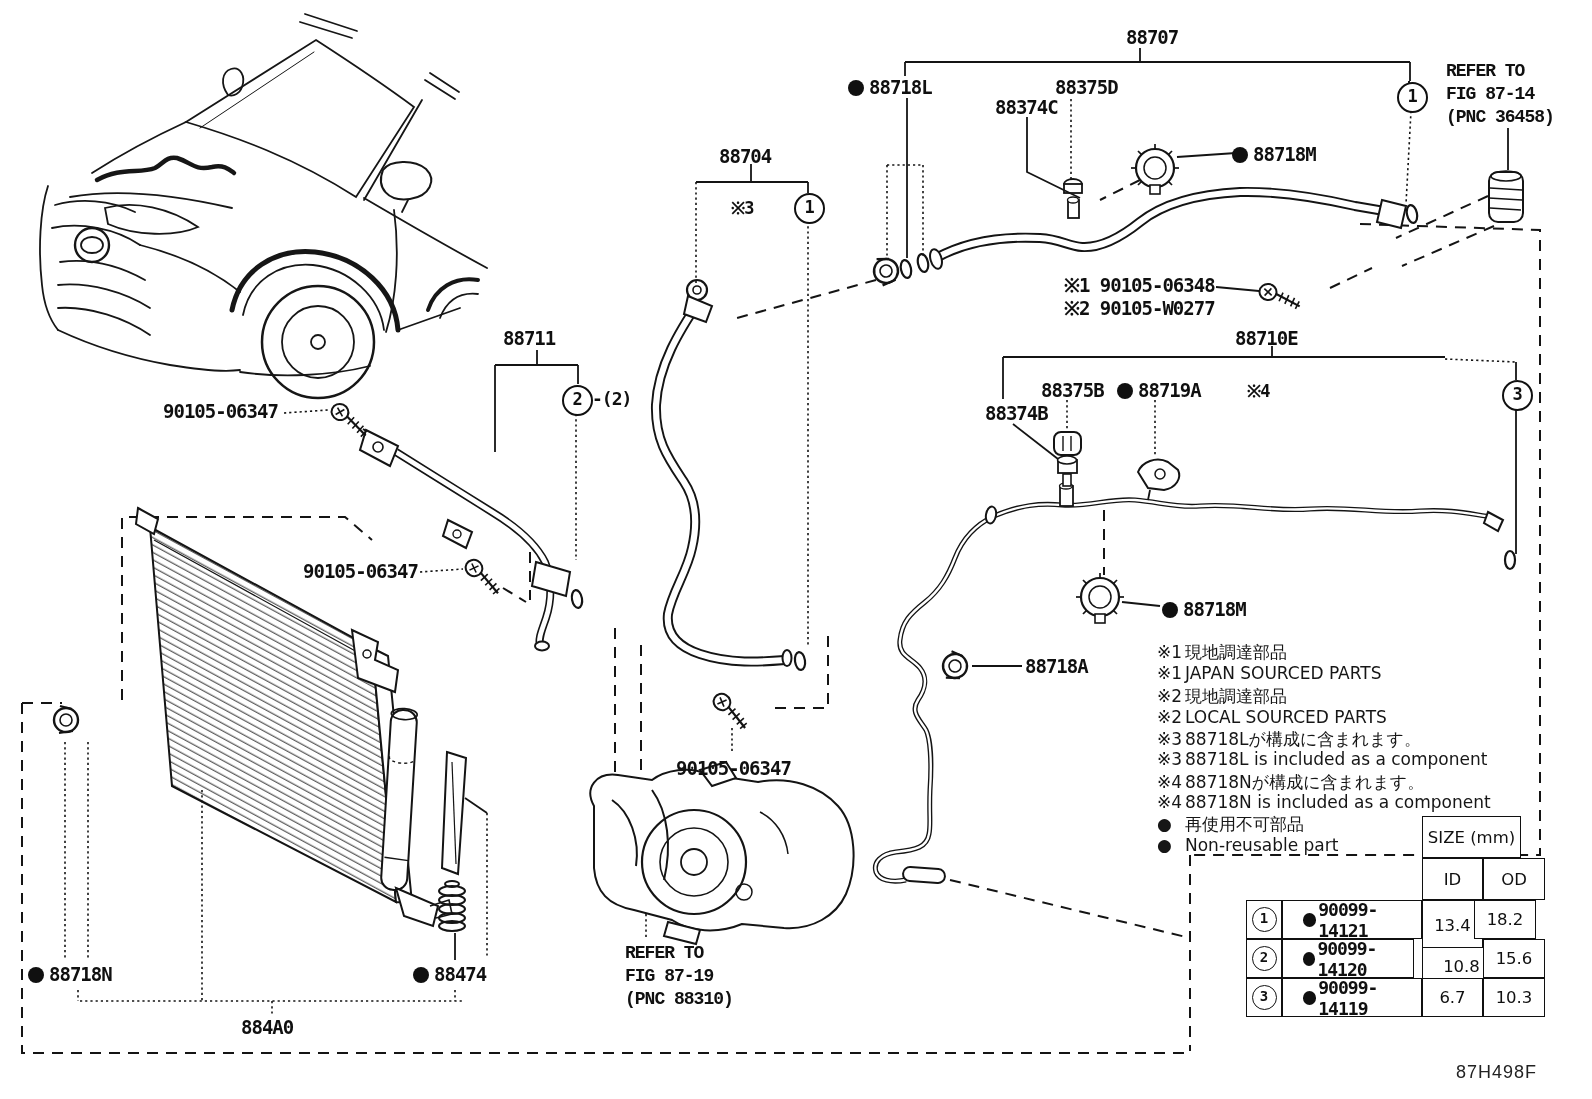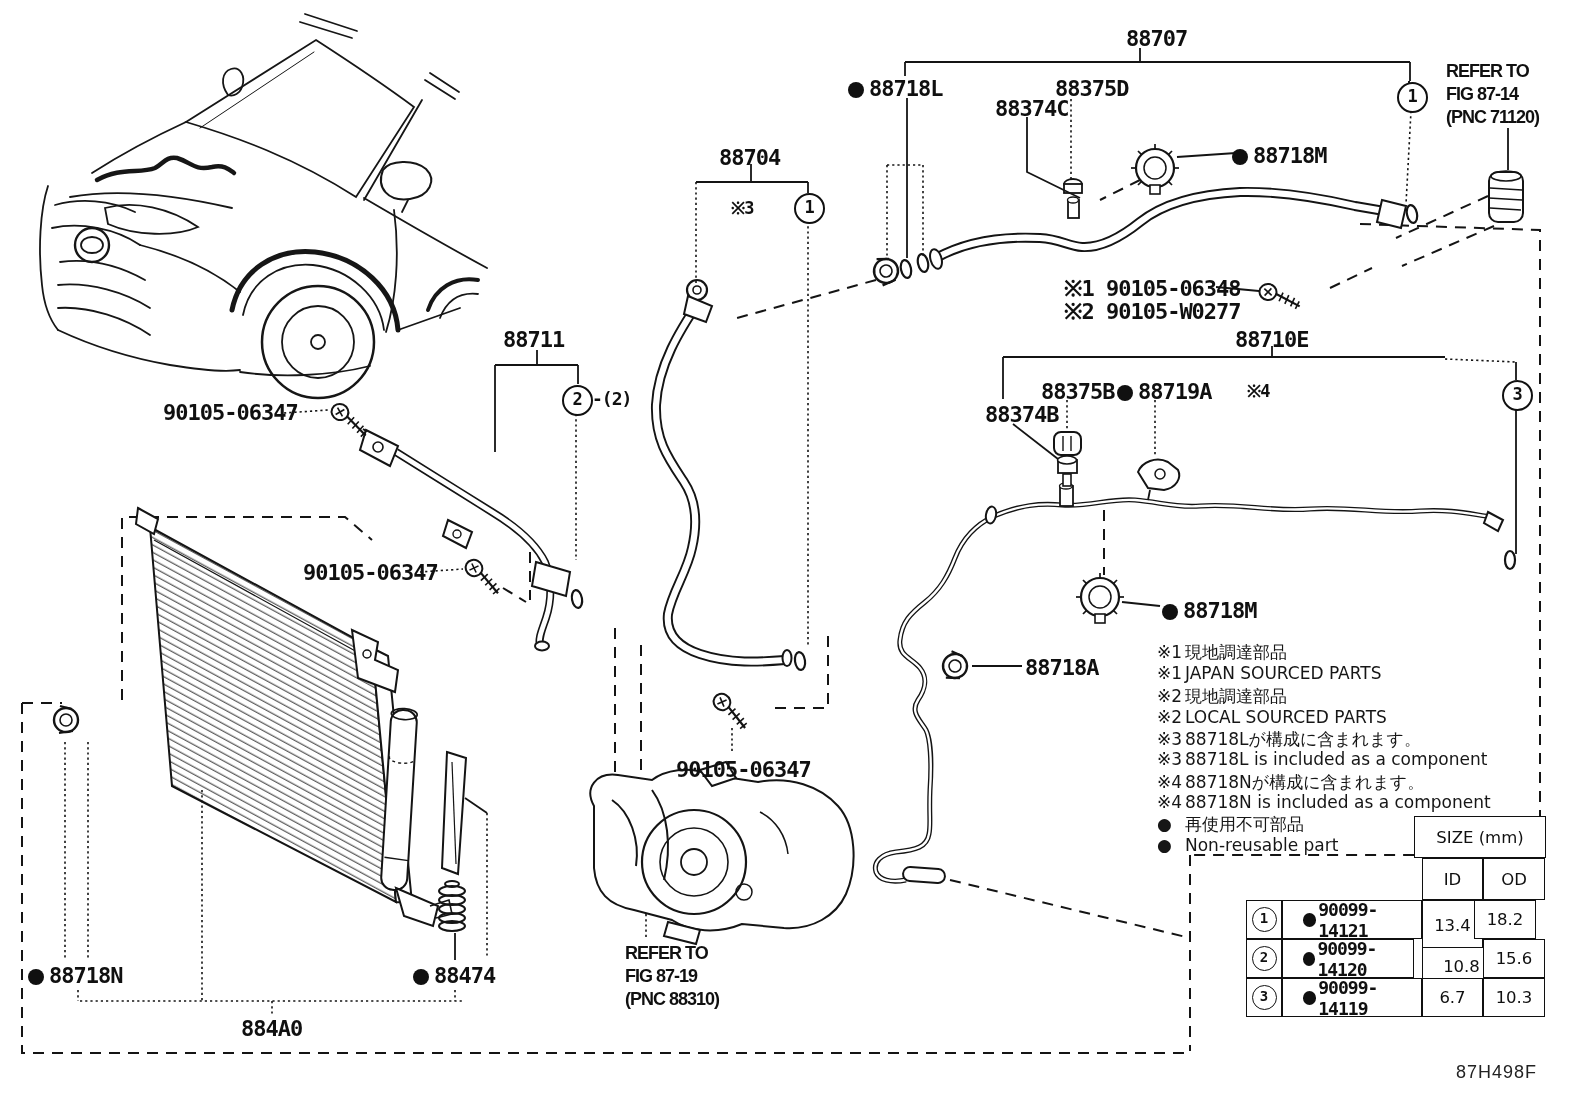--- a/index.html
+++ b/index.html
@@ -1,23 +1,23 @@
 <!DOCTYPE html>
 <html><head>
 <meta charset="utf-8">
 <style>
   html,body{margin:0;padding:0;background:#e8e8e8;}
   .canvas{position:relative;width:1592px;height:1099px;background:#ffffff;overflow:hidden;
           font-family:"Liberation Sans","DejaVu Sans",sans-serif;color:#111;}
   svg{position:absolute;left:0;top:0;}
   .lbl{position:absolute;font-family:"DejaVu Sans Mono","Liberation Mono",monospace;
-       font-weight:700;font-size:22px;letter-spacing:-1px;white-space:nowrap;color:#101010;}
+       font-weight:700;font-size:19px;letter-spacing:-1px;white-space:nowrap;color:#101010;}
   .lbl .bdot{display:inline-block;width:16px;height:16px;border-radius:50%;background:#101010;
        margin-right:5px;vertical-align:-2px;}
-  .ref{position:absolute;font-family:Liberation Sans, sans-serif;
+  .ref{position:absolute;font-family:Liberation Mono, monospace;
        font-weight:700;font-size:18px;letter-spacing:-1px;line-height:23px;white-space:nowrap;color:#101010;}
   .note{position:absolute;font-family:"DejaVu Sans","Liberation Sans",sans-serif;
        font-size:17px;white-space:nowrap;color:#161616;}
   .note .pfx{display:inline-block;min-width:28px;}
   .callout{position:absolute;width:27px;height:27px;border:2.2px solid #101010;border-radius:50%;
        background:#fff;text-align:center;line-height:25px;
        font-family:"DejaVu Sans Mono",monospace;font-weight:700;font-size:17px;color:#101010;}
   .figcode{position:absolute;font-family:Liberation Sans, sans-serif;
        font-size:18px;letter-spacing:1px;color:#222;}
   
@@ -328,21 +328,21 @@
 </svg>
 
 <div class="lbl" style="left:1126px;top:26px">88707</div>
 <div class="lbl" style="left:848px;top:76px"><span class="bdot"></span><span>88718L</span></div>
 <div class="lbl" style="left:995px;top:96px">88374C</div>
 <div class="lbl" style="left:1055px;top:76px">88375D</div>
 <div class="lbl" style="left:1232px;top:143px"><span class="bdot"></span><span>88718M</span></div>
 <div class="ref" style="left:1446px;top:60px">
   <div>REFER TO</div>
   <div>FIG 87-14</div>
-  <div>(PNC 71120)</div>
+  <div>(PNC 36458)</div>
 </div>
 <div class="lbl" style="left:719px;top:145px">88704</div>
 <div class="lbl" style="left:731px;top:196px;font-size:17px">※3</div>
 <div class="lbl" style="left:1064px;top:272px">※1 90105-06348</div>
 <div class="lbl" style="left:1064px;top:295px">※2 90105-W0277</div>
 <div class="lbl" style="left:1235px;top:327px">88710E</div>
 <div class="lbl" style="left:1041px;top:379px">88375B</div>
 <div class="lbl" style="left:1117px;top:379px"><span class="bdot"></span><span>88719A</span></div>
 <div class="lbl" style="left:1247px;top:379px;font-size:17px">※4</div>
 <div class="lbl" style="left:985px;top:402px">88374B</div>
@@ -375,21 +375,21 @@
   <div class="note" style="left:1157px;top:707px"><span class="pfx">※2</span><span>LOCAL SOURCED PARTS</span></div>
   <div class="note" style="left:1157px;top:728px"><span class="pfx">※3</span><span>88718Lが構成に含まれます。</span></div>
   <div class="note" style="left:1157px;top:749px"><span class="pfx">※3</span><span>88718L is included as a component</span></div>
   <div class="note" style="left:1157px;top:771px"><span class="pfx">※4</span><span>88718Nが構成に含まれます。</span></div>
   <div class="note" style="left:1157px;top:792px"><span class="pfx">※4</span><span>88718N is included as a component</span></div>
   <div class="note" style="left:1157px;top:813px"><span class="pfx">●</span><span>再使用不可部品</span></div>
   <div class="note" style="left:1157px;top:835px"><span class="pfx">●</span><span>Non-reusable part</span></div>
 </div>
 
 <div class="tblwrap">
-  <div class="cell" style="left:168px;top:0;width:132px;height:42px">SIZE (mm)</div>
+  <div class="cell" style="left:176px;top:0;width:99px;height:42px">SIZE (mm)</div>
   <div class="cell" style="left:176px;top:42px;width:61px;height:42px">ID</div>
   <div class="cell" style="left:237px;top:42px;width:62px;height:42px">OD</div>
 
   <div class="cell" style="left:0;top:84px;width:36px;height:39px">
         <span class="tcall">1</span>
       </div>
   <div class="cell pn" style="left:36px;top:84px;width:140px;height:39px">
         <span class="bdot"></span>
         <span>90099-14121</span>
       </div>

